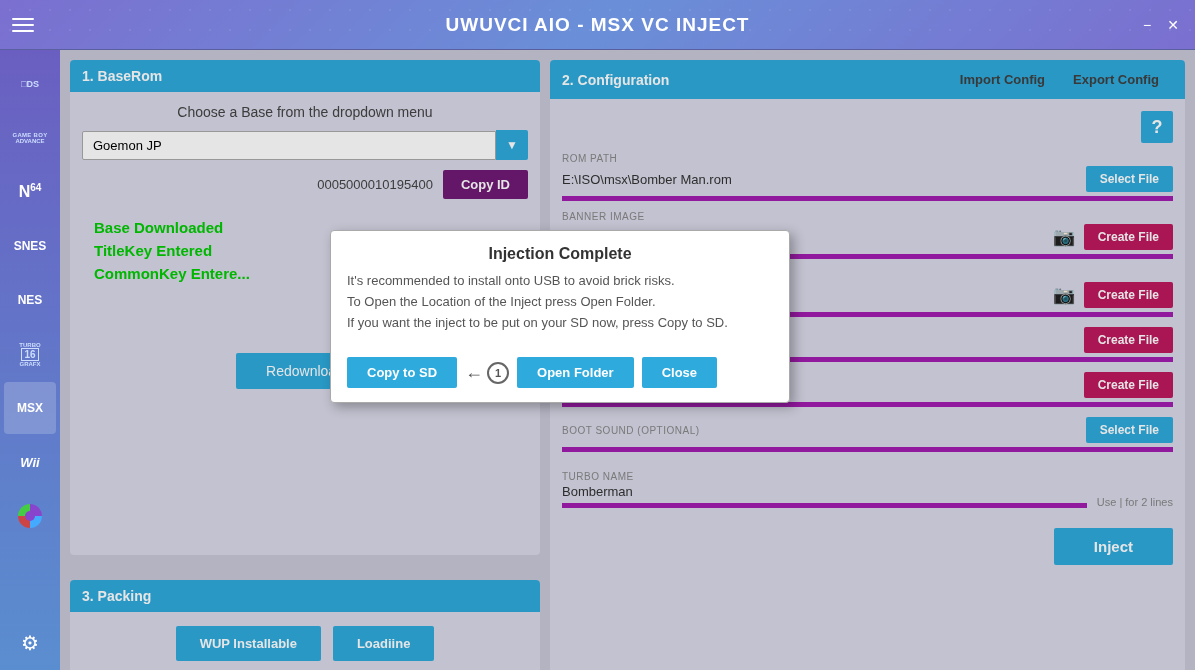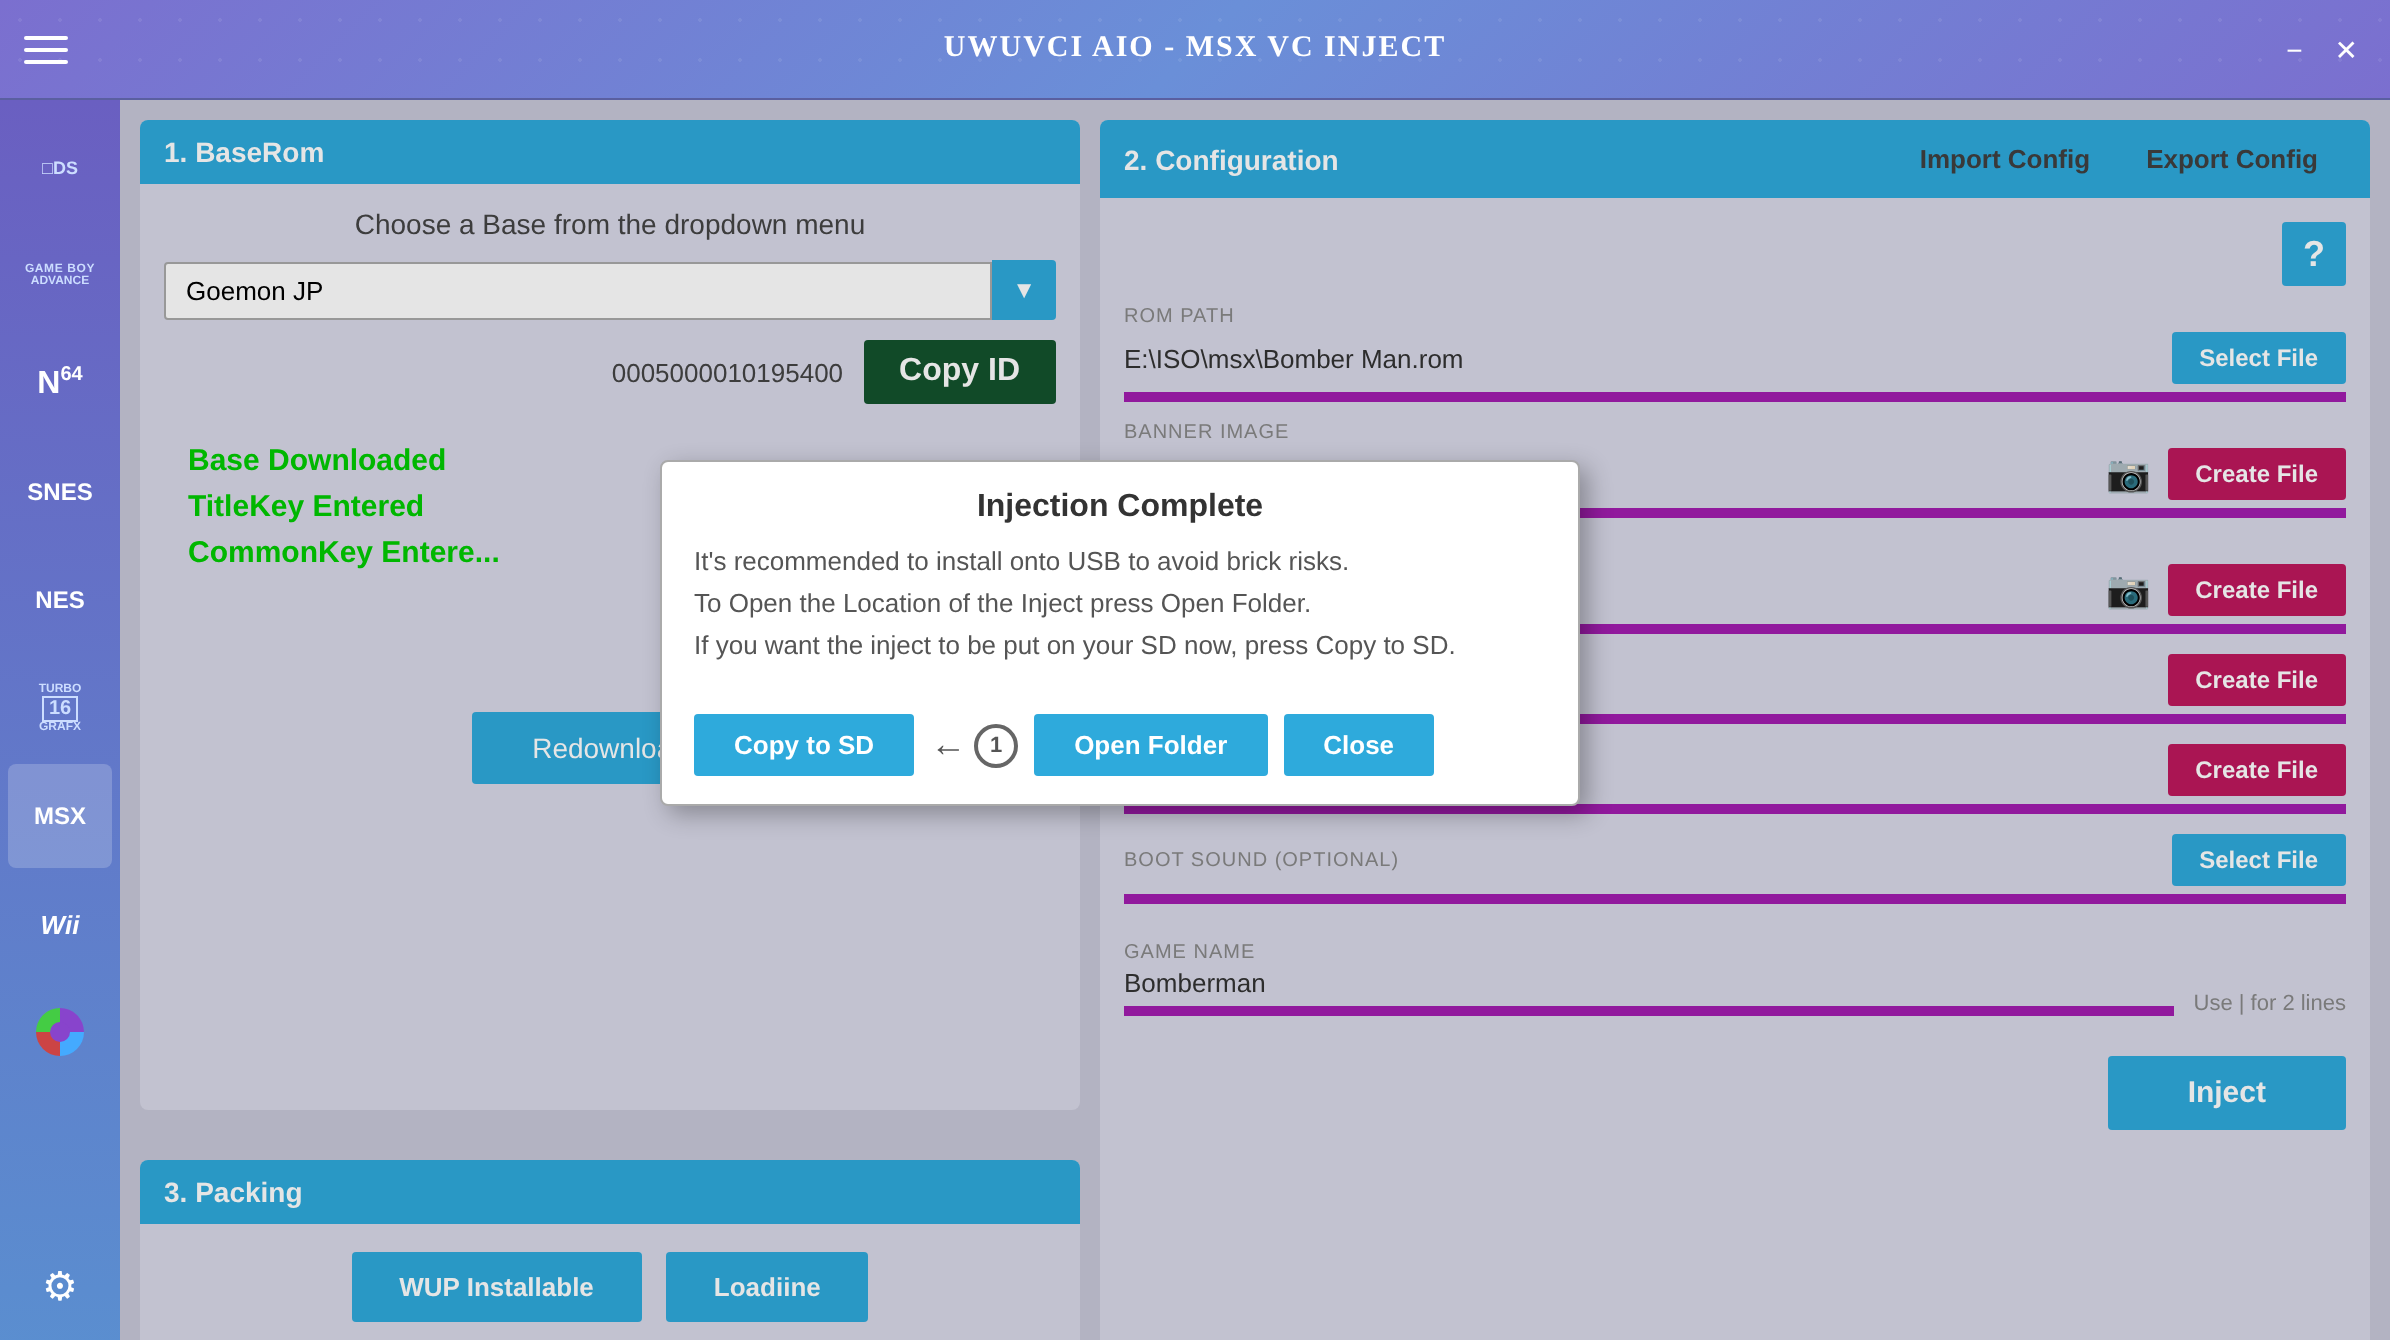--- a/index.html
+++ b/index.html
@@ -23,25 +23,24 @@
       border-bottom: 1px solid #5a5fa0;
     }
     .title-bar-bg {
       position: absolute;
       inset: 0;
       background-image: radial-gradient(circle, rgba(255,255,255,0.08) 1px, transparent 1px);
       background-size: 20px 20px;
     }
     .title-bar-text {
       color: white;
-      font-size: 15px;
+      font-size: 19px;
       font-weight: bold;
       letter-spacing: 1px;
       z-index: 1;
-      font-family: Liberation Serif, serif;
     }
     .title-bar-controls {
       position: absolute;
       right: 12px;
       top: 50%;
       transform: translateY(-50%);
       display: flex;
       gap: 8px;
       z-index: 1;
     }
@@ -178,25 +177,25 @@
       align-items: center;
       justify-content: flex-end;
       gap: 10px;
       margin-bottom: 12px;
     }
     .id-text {
       font-size: 13px;
       color: #444;
     }
     .btn-blue {
-      background: #14532d;
+      background: #701a75;
       color: white;
       border: none;
       padding: 7px 18px;
-      font-size: 16px;
+      font-size: 13px;
       font-weight: bold;
       cursor: pointer;
       border-radius: 2px;
     }
 
     .status-section {
       display: flex;
       flex-direction: column;
       align-items: flex-start;
       padding: 8px 12px;
@@ -667,21 +666,21 @@
 
           <div class="field-group">
             <div class="field-row">
               <span class="field-label" style="flex:1;">BOOT SOUND (OPTIONAL)</span>
               <button class="btn-select-file">Select File</button>
             </div>
           </div>
 
           <div class="game-name-section">
             <div class="game-name-left">
-              <span class="field-label">GAME NAME</span>
+              <span class="field-label">TURBO NAME</span>
               <div class="field-row">
                 <input class="field-input" type="text" value="Bomberman" style="">
               </div>
             </div>
             <span class="game-name-hint">Use | for 2 lines</span>
           </div>
 
           <div class="inject-row">
             <button class="btn-inject">Inject</button>
           </div>

